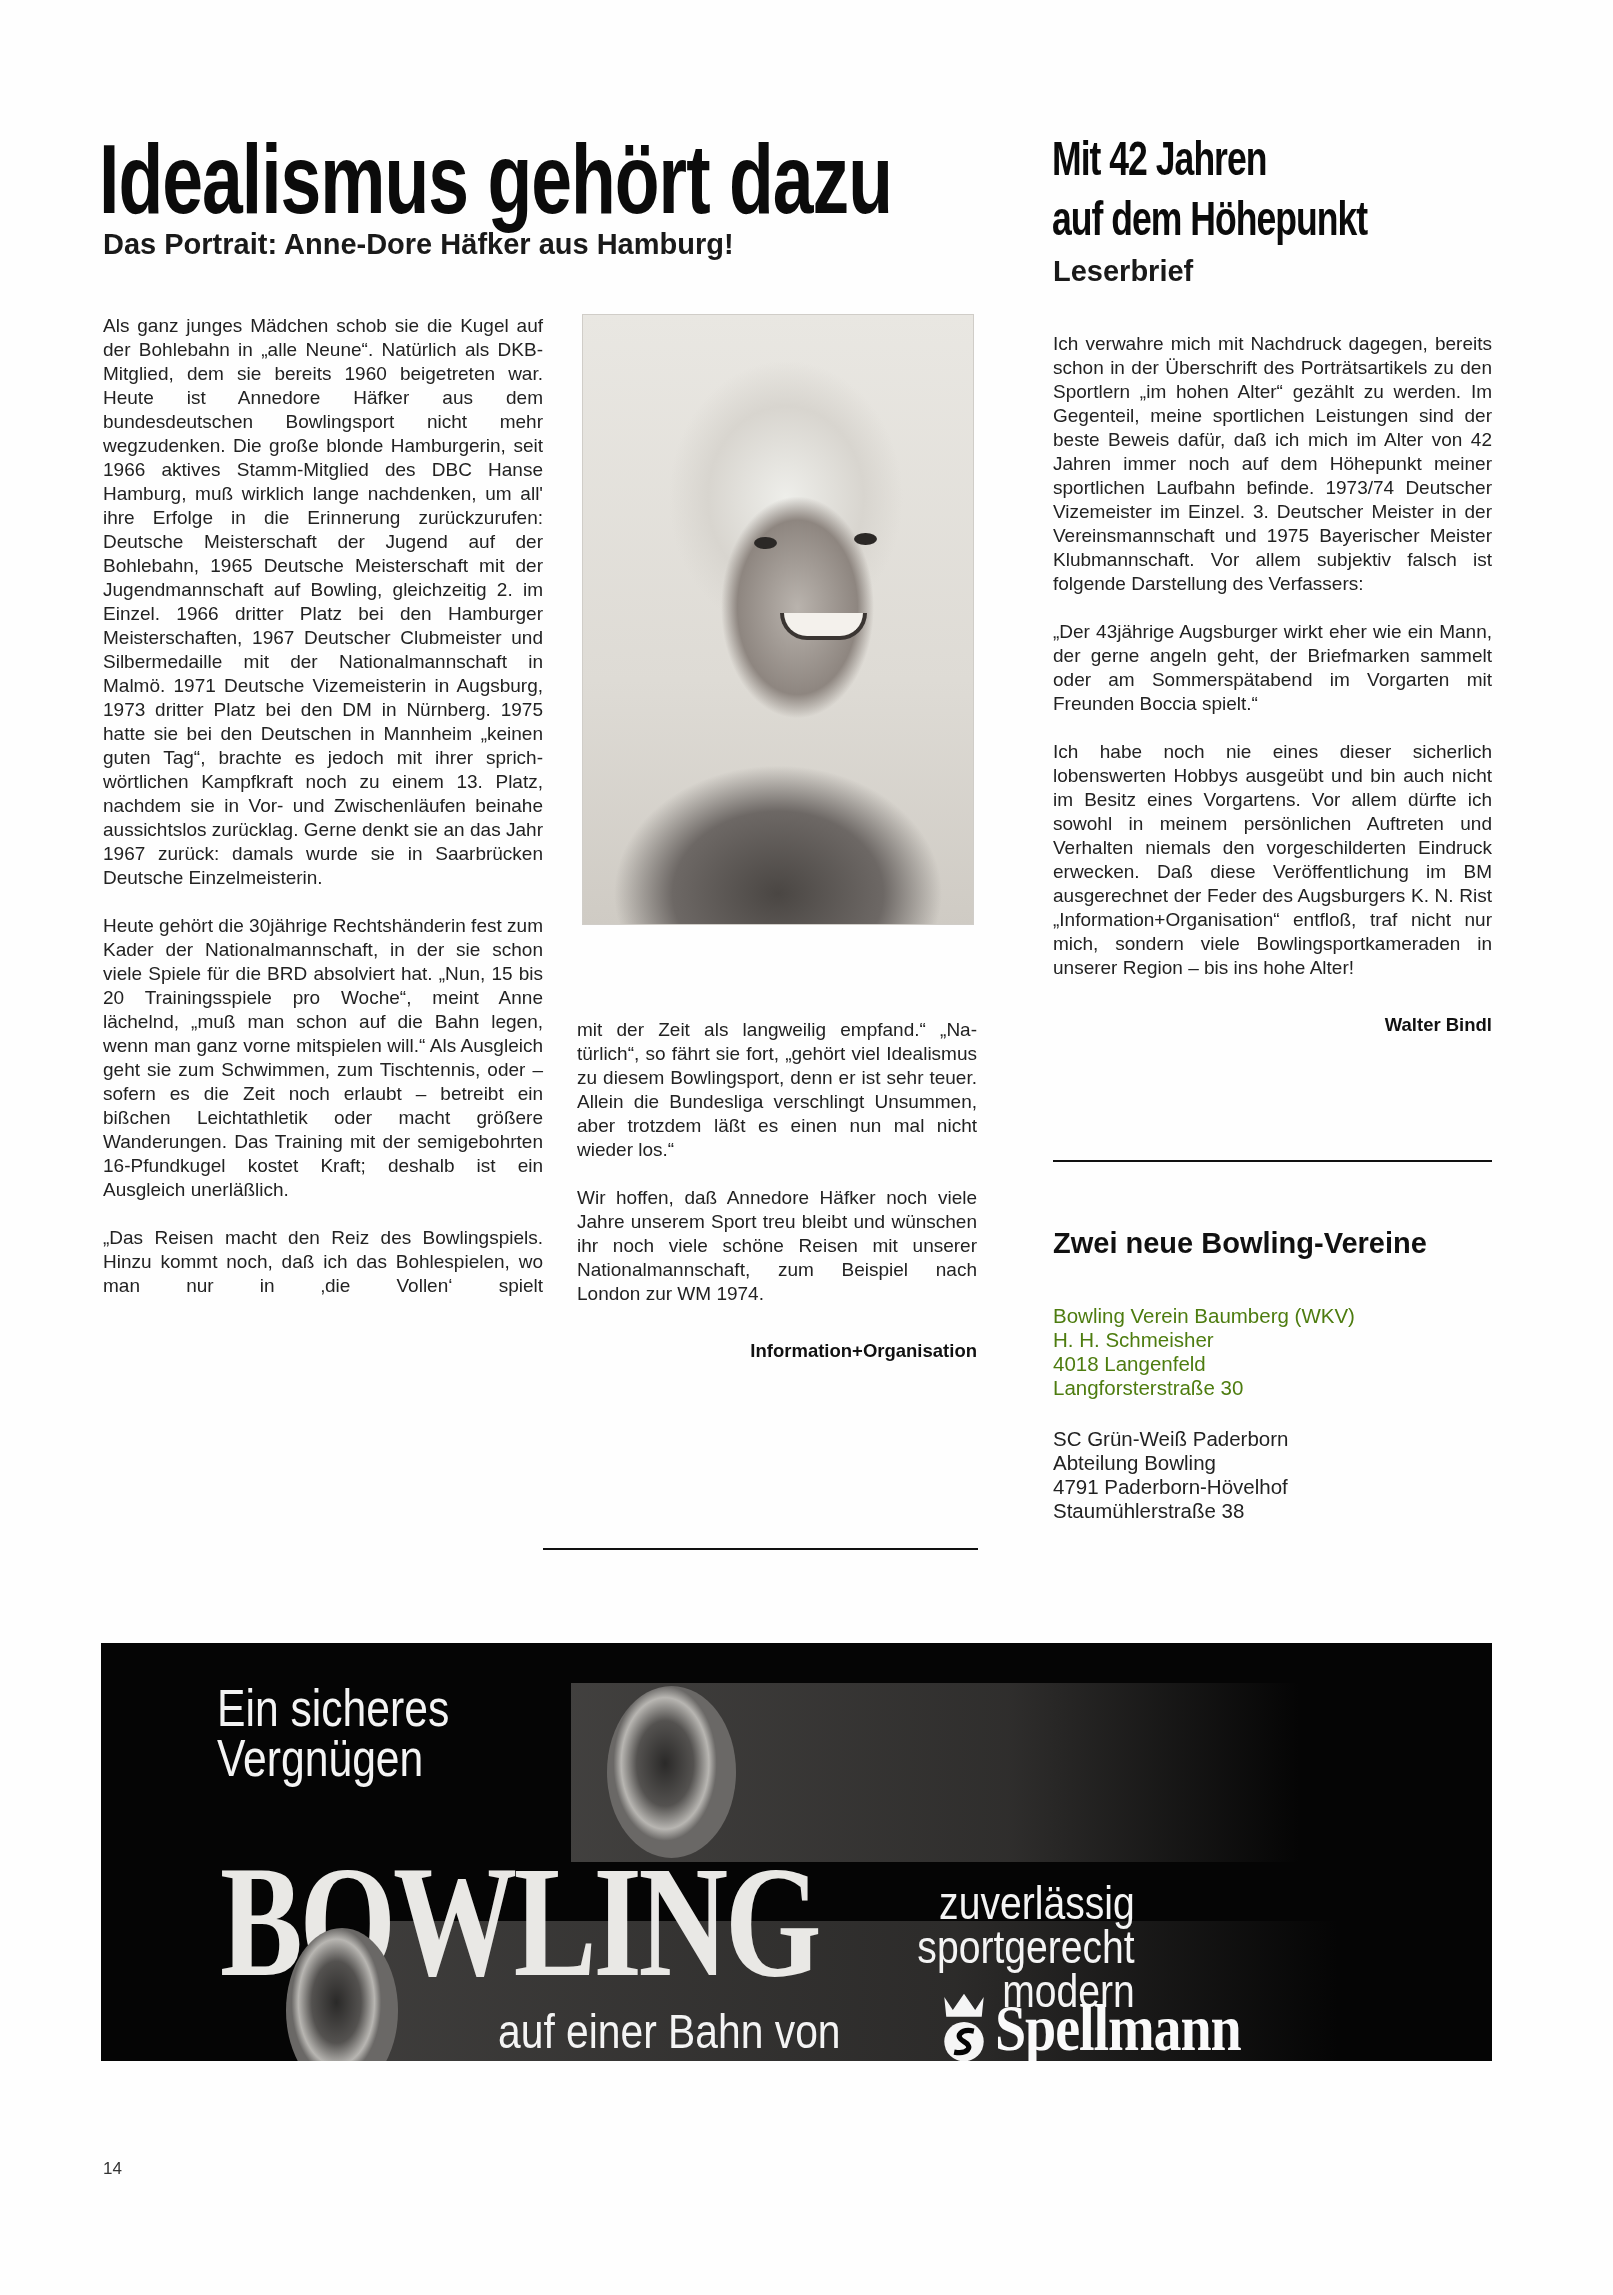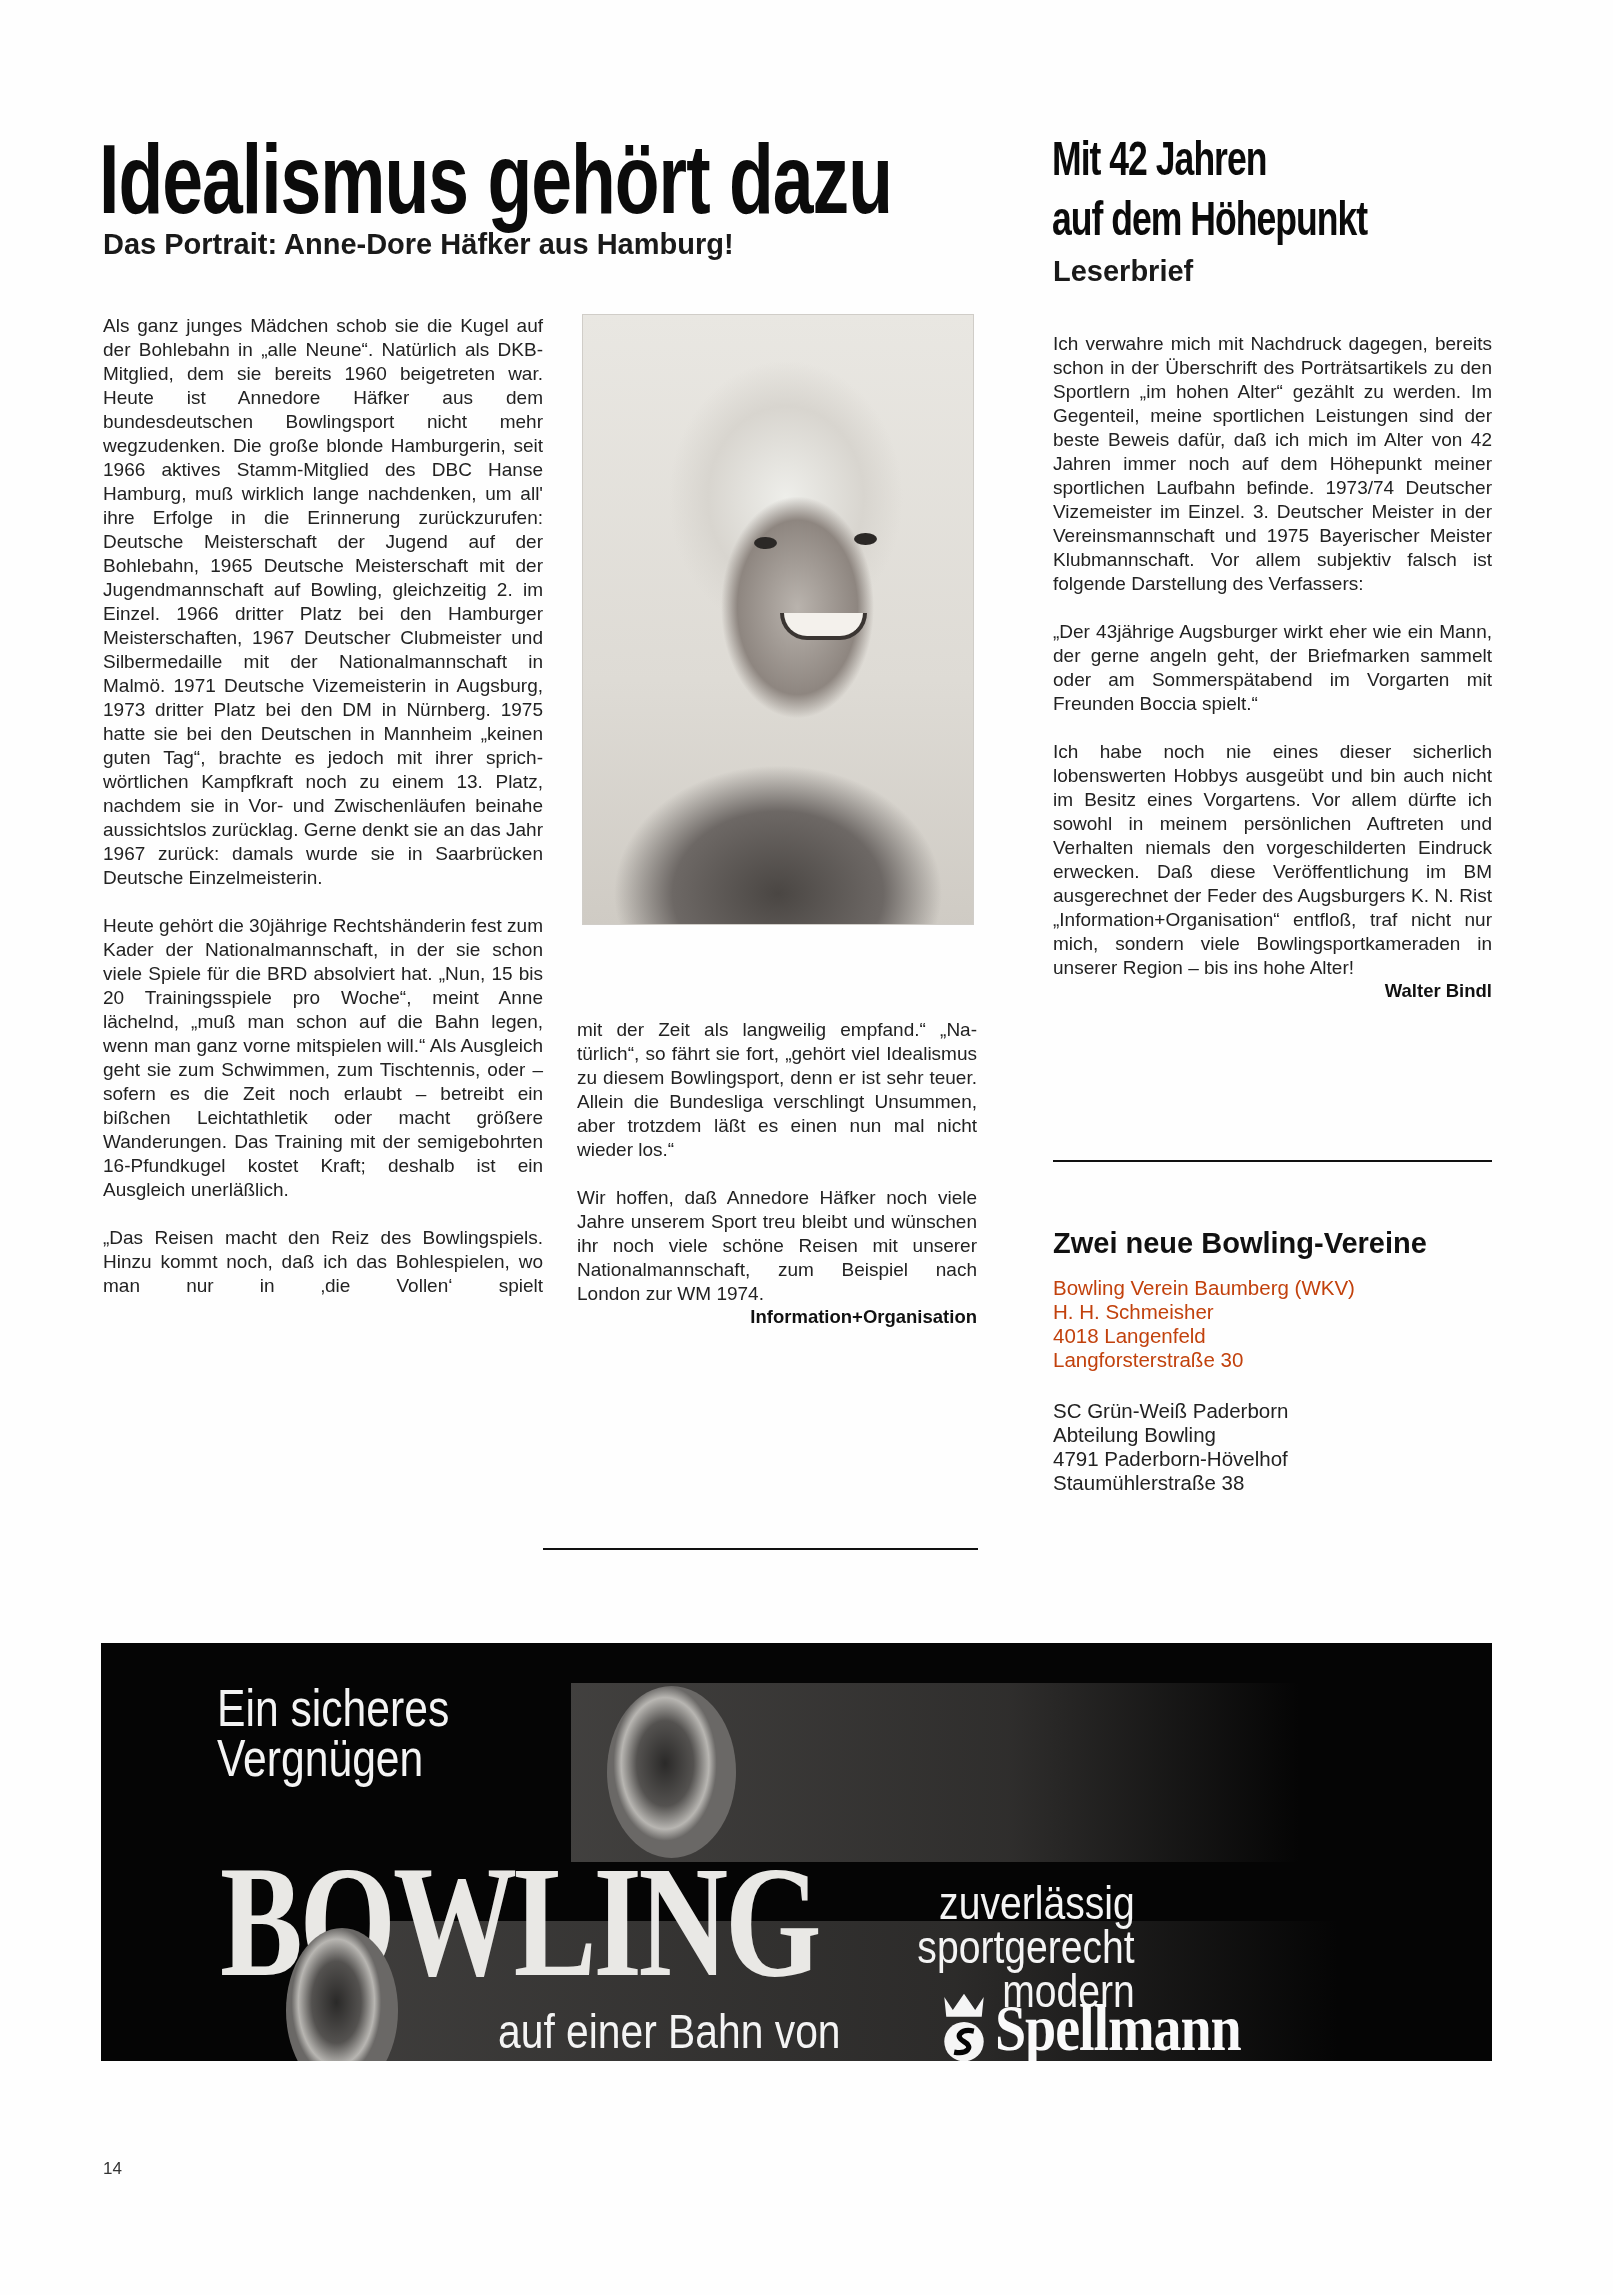--- a/index.html
+++ b/index.html
@@ -21,21 +21,21 @@
 
   .col p {
     margin:0; font-size:19px; line-height:24px; text-align:justify; color:#222;
     hyphens:manual;
   }
   .col p + p { margin-top:24px; }
   #col-left { left:103px; top:314px; width:440px; }
   #col-mid { left:577px; top:1018px; width:400px; }
   #col-right { left:1053px; top:332px; width:439px; }
 
-  .sig { text-align:right; font-weight:700; font-size:18.5px; color:#111; }
+  .sig { text-align:right; font-weight:700; font-size:18.5px; margin-top:34px; color:#111; }
   .rule { position:absolute; height:2px; background:#111; }
 
   #photo {
     left:582px; top:314px; width:390px; height:609px;
     background:
       radial-gradient(ellipse 28% 26% at 55% 48%, #b9b3ad 0%, #8e8680 55%, transparent 70%),
       radial-gradient(ellipse 40% 30% at 52% 30%, #eeeeea 0%, #d8d5cf 50%, transparent 75%),
       radial-gradient(ellipse 60% 30% at 50% 95%, #4a4643 0%, #6d6865 45%, transparent 70%),
       linear-gradient(180deg, #e9e7e2 0%, #dedbd5 60%, #cfcbc4 100%);
     border:0.7px solid #d0cdc8;
@@ -99,21 +99,21 @@
 <div id="col-right" class="abs col">
   <p>Ich verwahre mich mit Nachdruck dagegen, bereits schon in der Überschrift des Por­trätsartikels zu den Sportlern „im hohen Alter“ gezählt zu werden. Im Gegenteil, meine sportlichen Leistungen sind der beste Beweis dafür, daß ich mich im Alter von 42 Jahren immer noch auf dem Höhepunkt meiner sportlichen Laufbahn befinde. 1973/74 Deutscher Vizemeister im Einzel. 3. Deut­scher Meister in der Vereinsmannschaft und 1975 Bayerischer Meister Klubmannschaft. Vor allem subjektiv falsch ist folgende Dar­stellung des Verfassers:</p>
   <p>„Der 43jährige Augsburger wirkt eher wie ein Mann, der gerne angeln geht, der Brief­marken sammelt oder am Sommerspätabend im Vorgarten mit Freunden Boccia spielt.“</p>
   <p>Ich habe noch nie eines dieser sicherlich lobenswerten Hobbys ausgeübt und bin auch nicht im Besitz eines Vorgartens. Vor allem dürfte ich sowohl in meinem persönlichen Auftreten und Verhalten niemals den vorge­schilderten Eindruck erwecken. Daß diese Veröffentlichung im BM ausgerechnet der Feder des Augsburgers K. N. Rist „Informa­tion+Organisation“ entfloß, traf nicht nur mich, sondern viele Bowlingsportkameraden in unserer Region – bis ins hohe Alter!</p>
   <div class="sig">Walter Bindl</div>
 </div>
 <div class="rule" style="left:1053px;top:1160px;width:439px;"></div>
 
 <div class="abs" style="left:1053px;top:1227px;width:439px;">
   <div style="font-size:29px;font-weight:700;color:#111;">Zwei neue Bowling-Vereine</div>
-  <div style="margin-top:16px;font-size:20.5px;line-height:24px;color:#c2410c;">
+  <div style="margin-top:44px;font-size:20.5px;line-height:24px;color:#4d7c0f;">
     <div>Bowling Verein Baumberg (WKV)</div>
     <div>H. H. Schmeisher</div>
     <div>4018 Langenfeld</div>
     <div>Langforsterstraße 30</div>
   </div>
   <div style="margin-top:26.5px;font-size:20.5px;line-height:24px;color:#222;">
     <div>SC Grün-Weiß Paderborn</div>
     <div>Abteilung Bowling</div>
     <div>4791 Paderborn-Hövelhof</div>
     <div>Staumühlerstraße 38</div>

